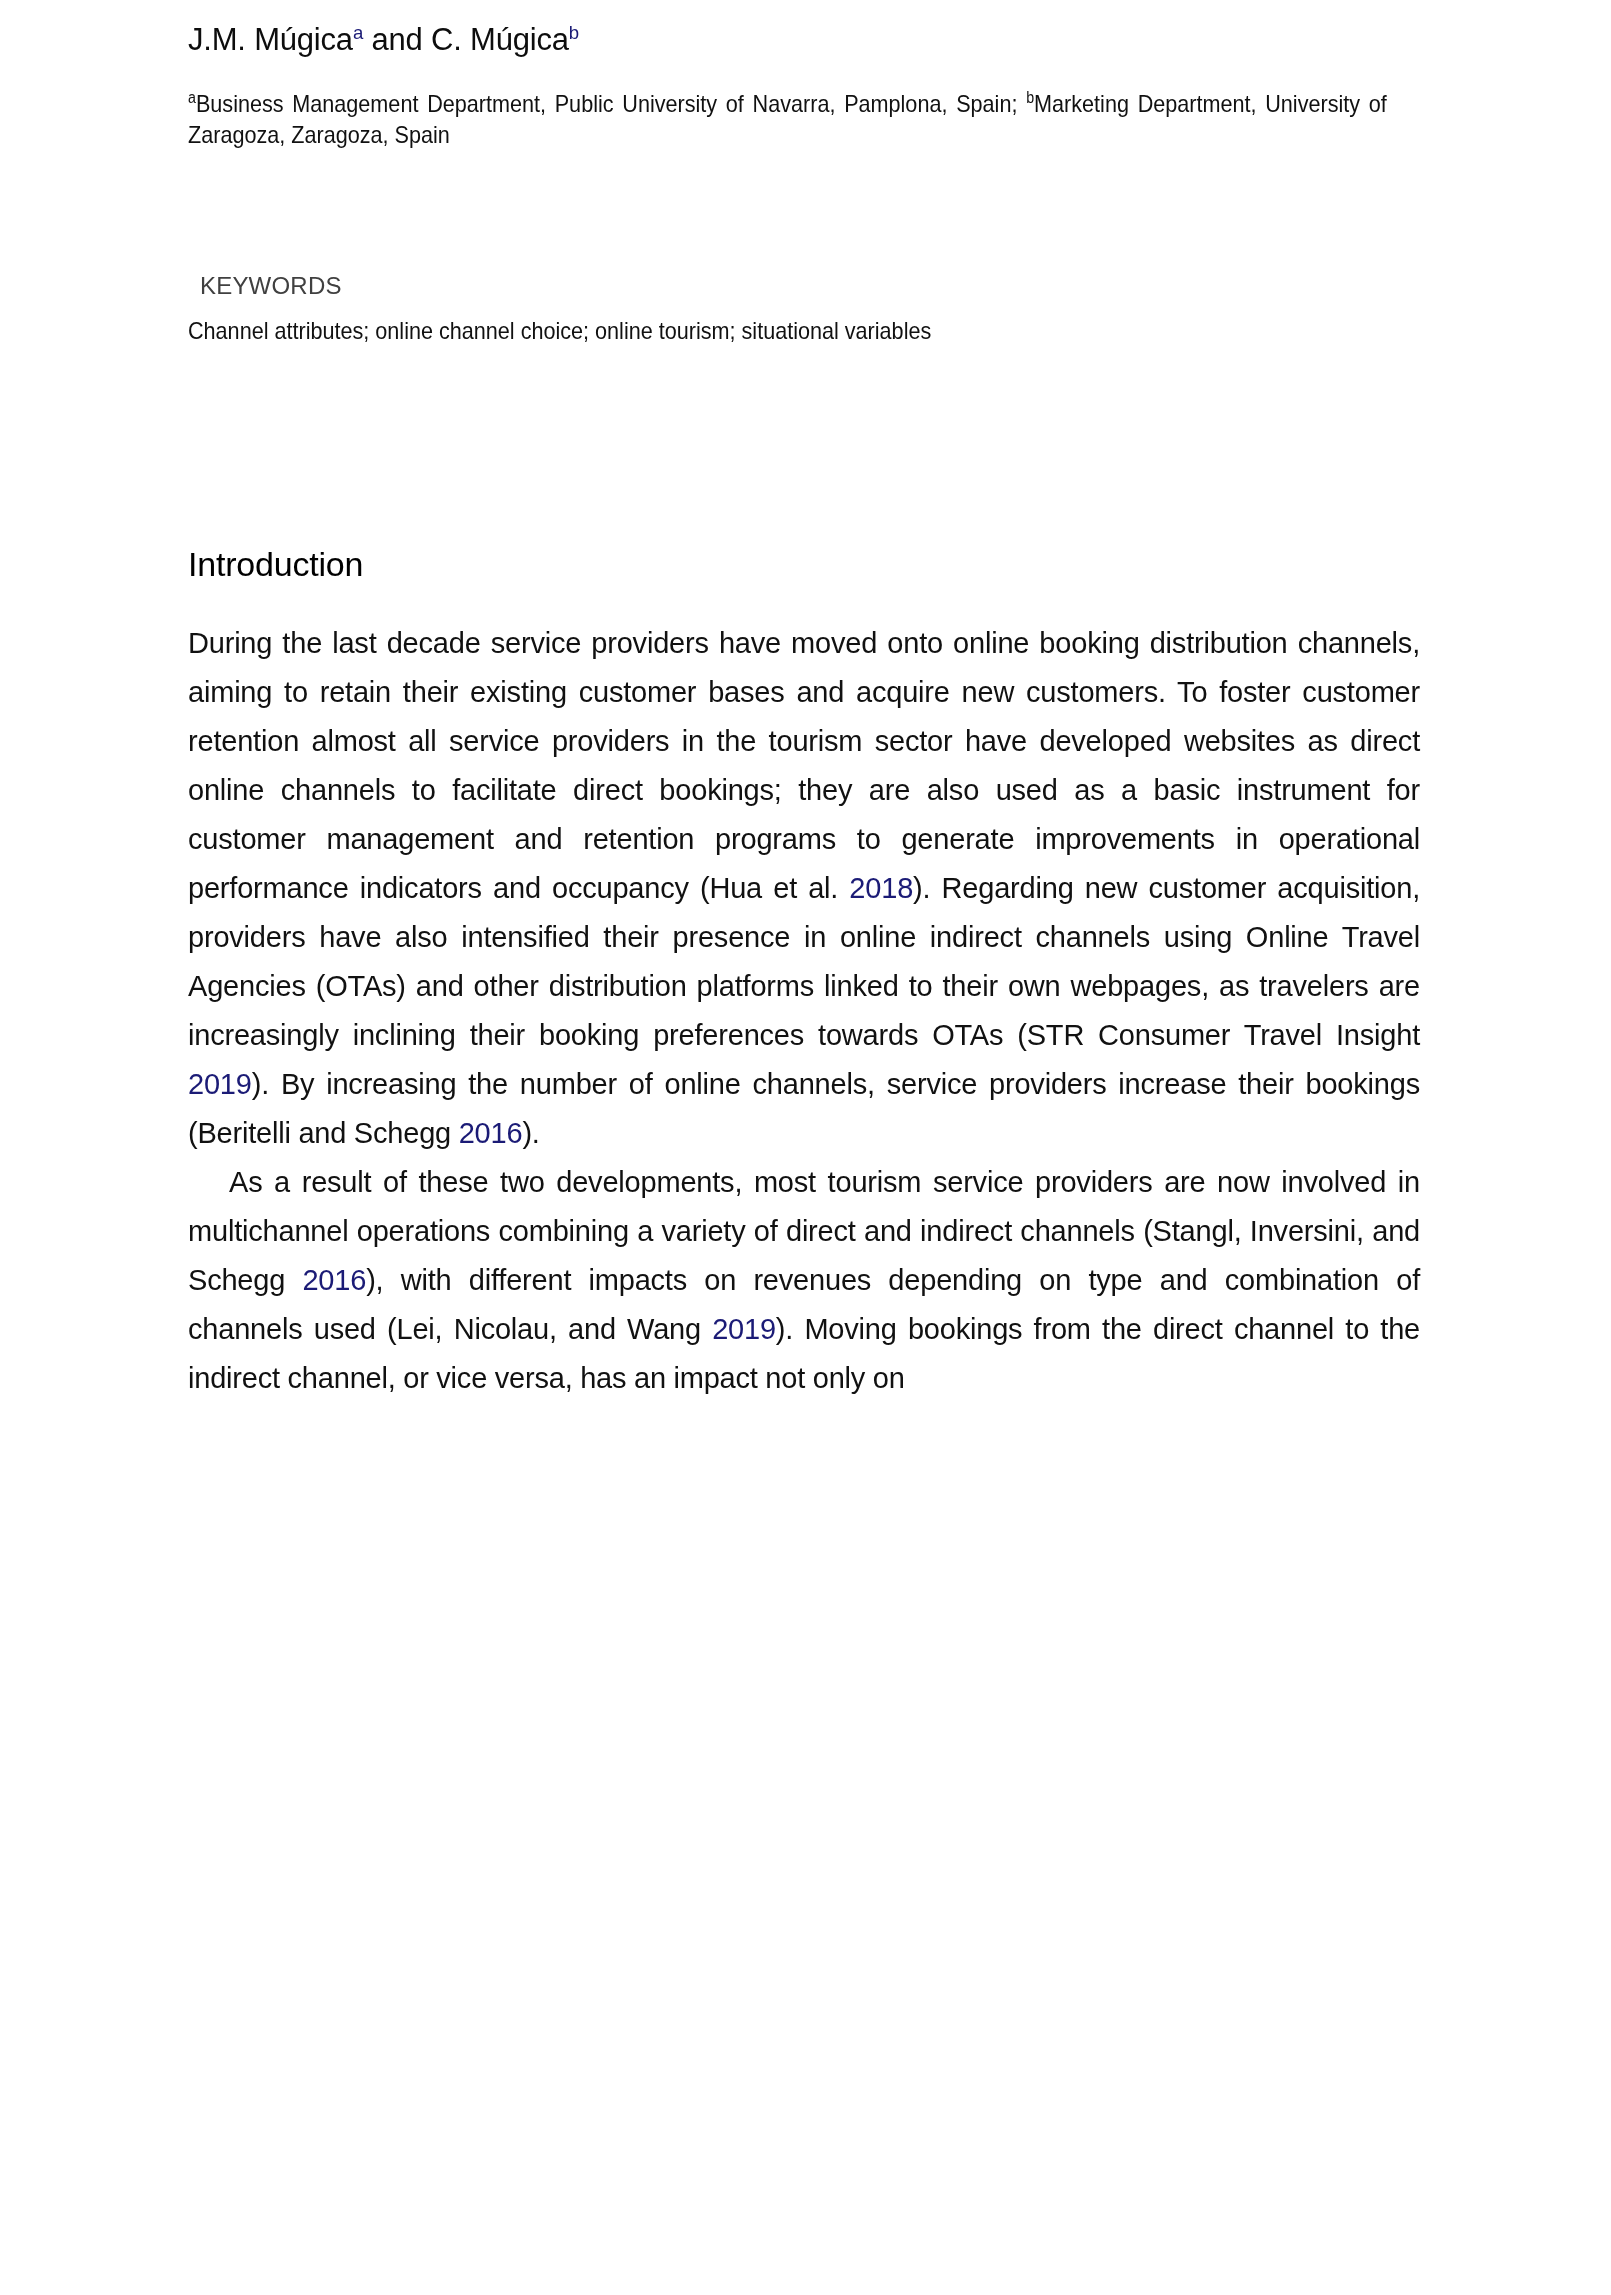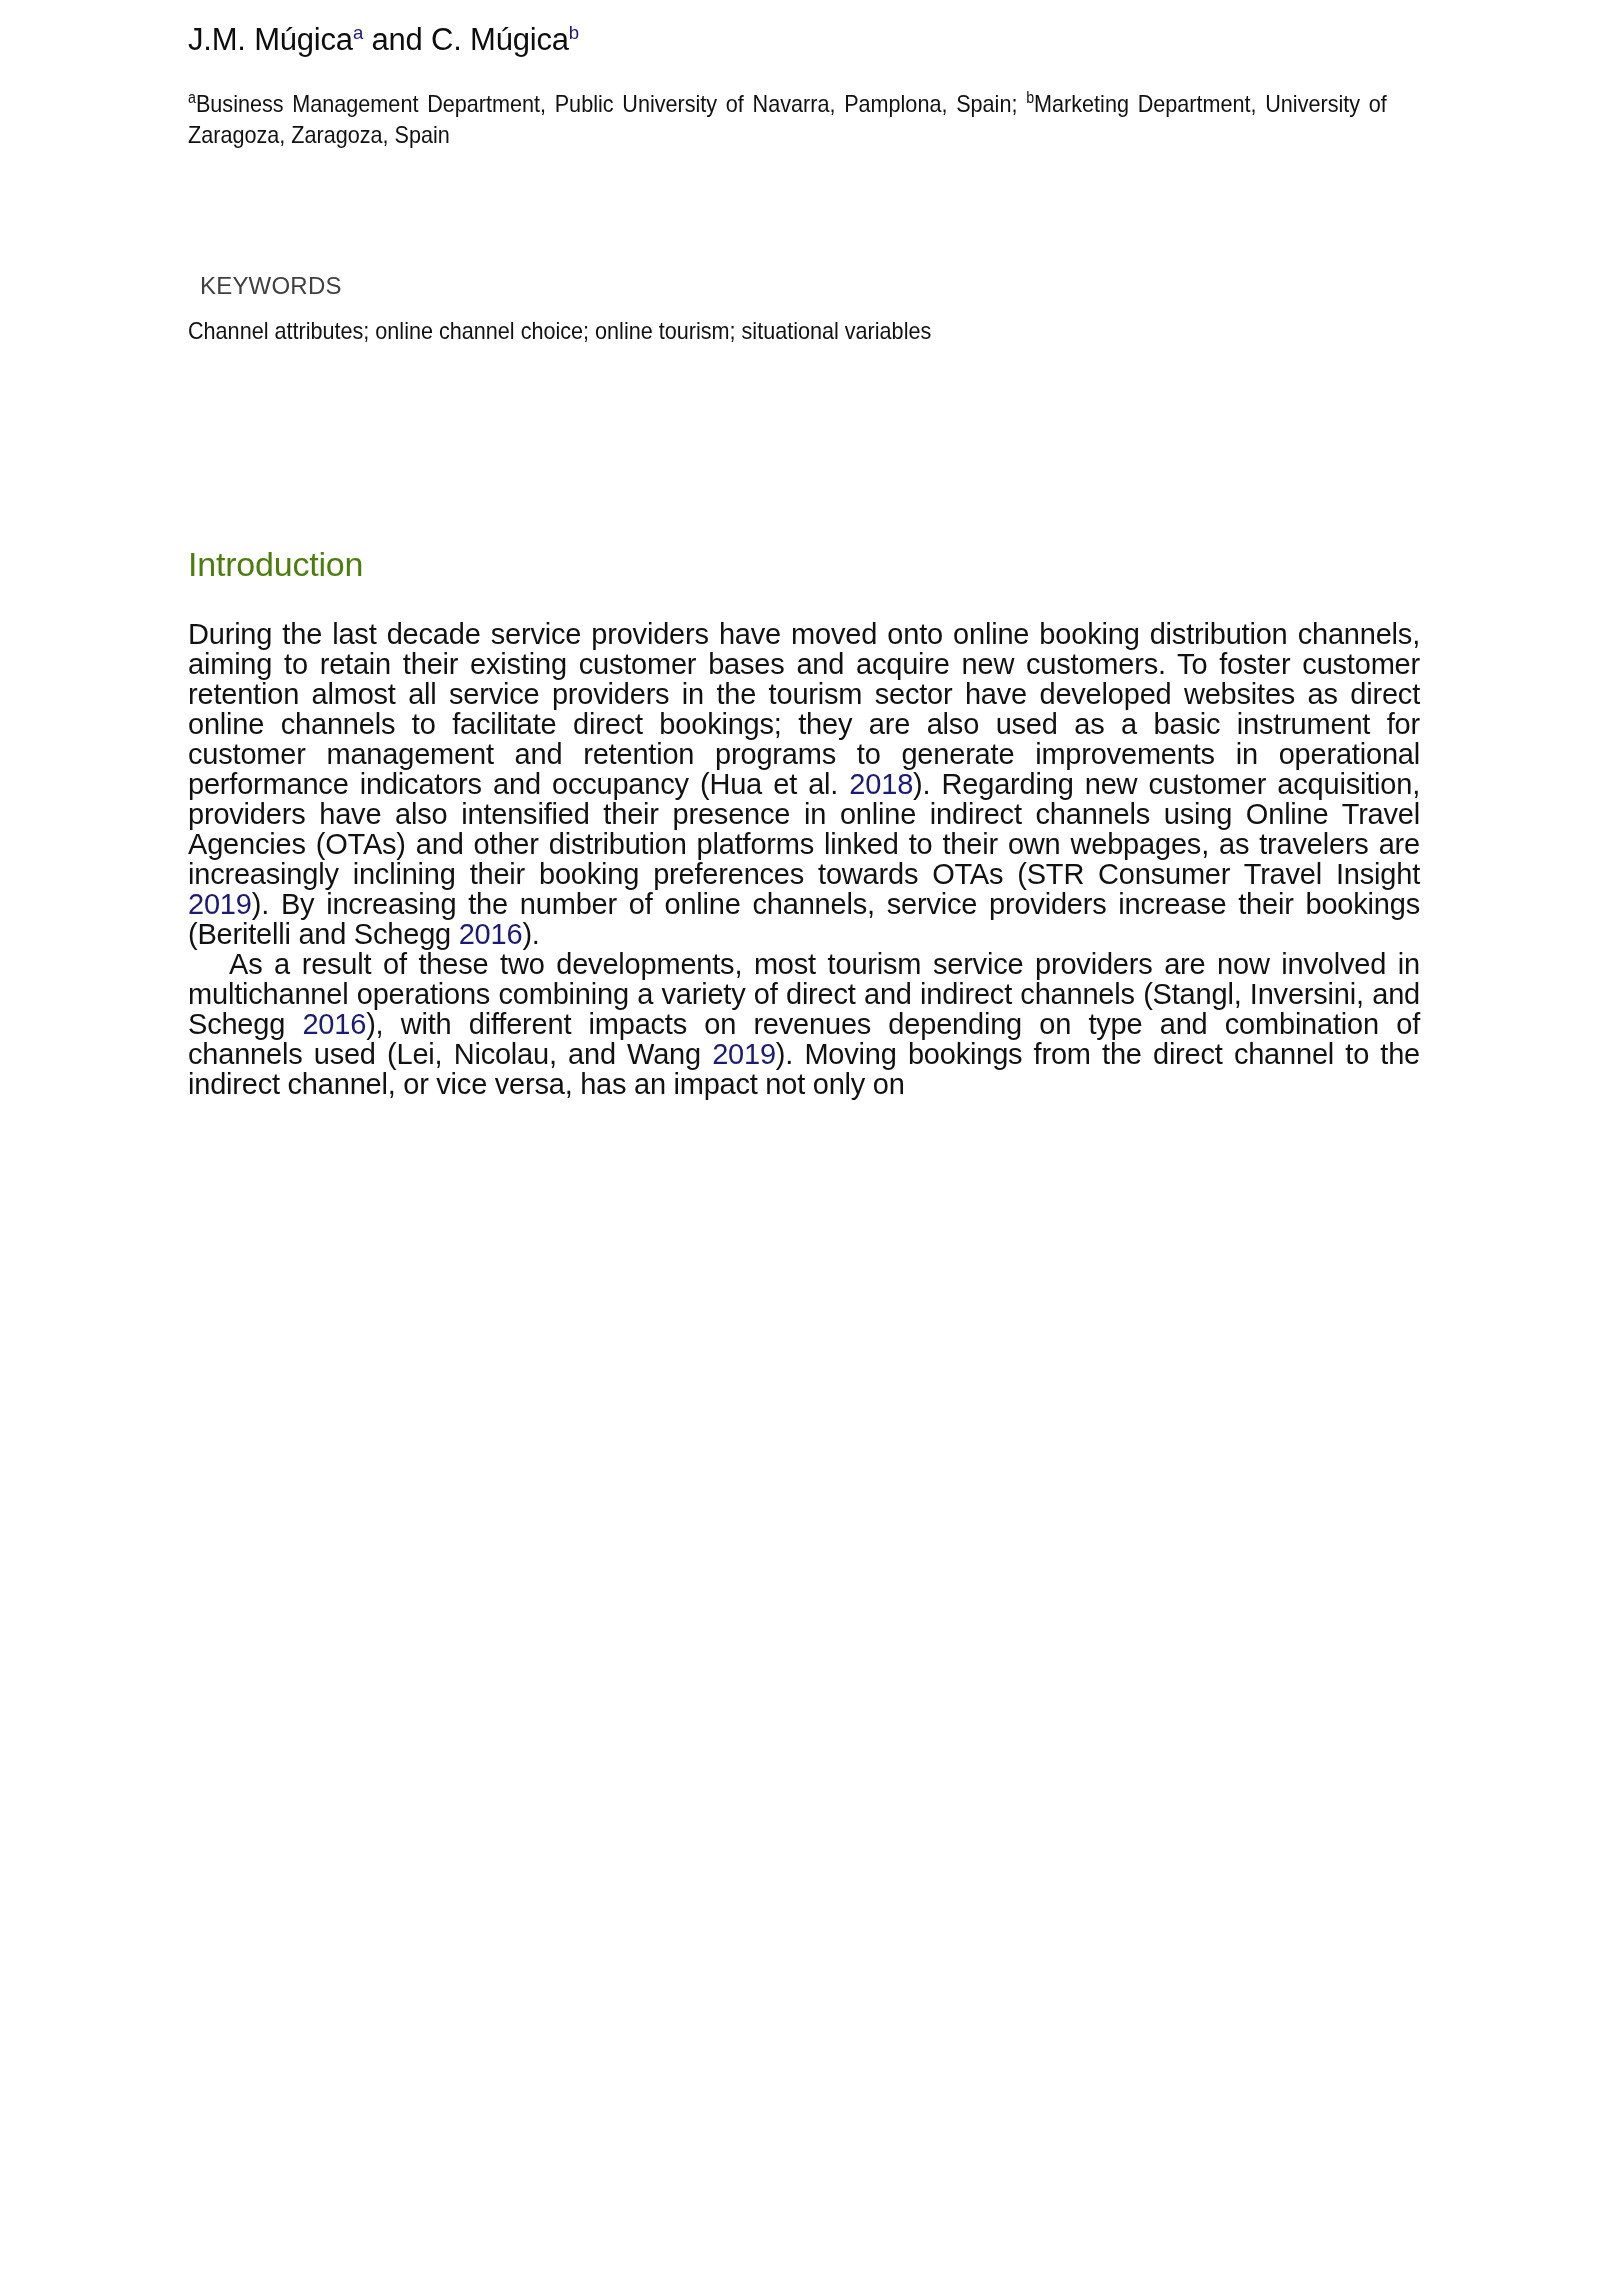--- a/index.html
+++ b/index.html
@@ -95,30 +95,30 @@
     width: 1332px;
   }
 
   
   .section-block {
     padding-top: 200px;
   }
   .section-heading {
     font-family: "Liberation Sans", sans-serif;
     font-size: 34px;
-    color: #4d7c0f;
+    color: #000000;
     font-weight: 400;
     margin: 0;
     letter-spacing: -0.2px;
   }
 
   .body-para {
     font-family: "Liberation Sans", sans-serif;
     font-size: 29px;
-    line-height: 30px;
+    line-height: 49px;
     color: #111111;
     text-align: justify;
     margin: 0;
     hyphens: manual;
     letter-spacing: -0.2px;
     word-spacing: -0.2px;
   }
   .body-para.first {
     padding-top: 35px;
   }

